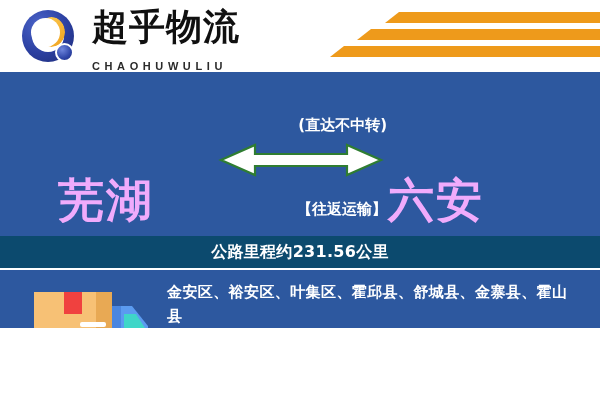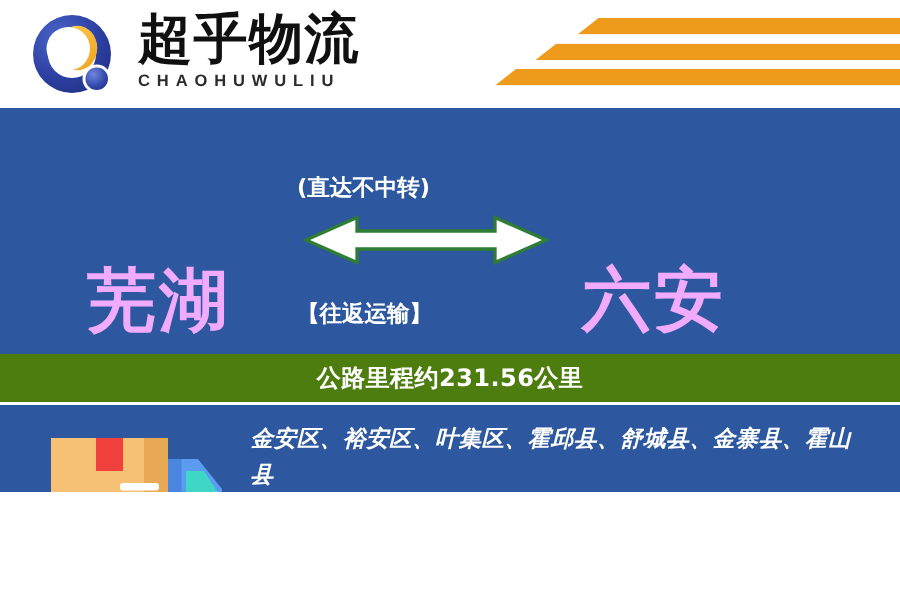--- a/index.html
+++ b/index.html
@@ -82,21 +82,21 @@
   }
   .logo-title {
     font-size: 36px;
     line-height: 38px;
     font-weight: bold;
     color: #101010;
     letter-spacing: 1px;
     font-family: "DejaVu Sans", "Liberation Sans", sans-serif;
   }
   .logo-sub {
-    margin-top: 2px;
+    margin-top: 14px;
     font-size: 11px;
     line-height: 13px;
     font-weight: bold;
     letter-spacing: 4.6px;
     color: #2b2b2b;
   }
   .stripes {
     position: absolute;
     right: 0;
     top: 12px;
@@ -128,29 +128,29 @@
     transform: translateY(-50%);
     font-size: 46px;
     line-height: 50px;
     font-weight: bold;
     color: #f0abfc;
     font-family: "DejaVu Sans", "Liberation Sans", sans-serif;
     letter-spacing: 2px;
     white-space: nowrap;
   }
   .city.origin { left: 58px; }
-  .city.dest   { left: 388px; font-family: Liberation Serif, serif; }
+  .city.dest   { left: 388px; }
 
   .middle {
     position: absolute;
-    left: 198px;
+    left: 215px;
     top: 44px;
     width: 172px;
     height: 118px;
-    text-align: left;
+    text-align: right;
   }
   .direct-note {
     font-size: 15px;
     line-height: 18px;
     color: #ffffff;
     font-weight: bold;
     white-space: nowrap;
     font-family: "DejaVu Sans", "Liberation Sans", sans-serif;
   }
   .arrow-box {
@@ -170,21 +170,21 @@
     font-family: "DejaVu Sans", "Liberation Sans", sans-serif;
   }
 
   
   .info-bar {
     position: absolute;
     left: 0;
     top: 236px;
     width: 600px;
     height: 32px;
-    background: #4d7c0f;
+    background: #0c4a6e;
     display: flex;
     align-items: center;
     justify-content: center;
     gap: 14px;
   }
   .info-bar .info-text {
     font-size: 16px;
     font-weight: bold;
     color: #ffffff;
     font-family: "DejaVu Sans", "Liberation Sans", sans-serif;
@@ -213,21 +213,20 @@
     position: absolute;
     left: 167px;
     top: 10px;
     width: 410px;
     font-size: 15px;
     line-height: 24px;
     font-weight: bold;
     color: #ffffff;
     font-family: "DejaVu Sans", "Liberation Sans", sans-serif;
     letter-spacing: 0.4px;
-    font-style: italic;
   }
 
   
   .truck {
     position: absolute;
     left: 24px;
     top: 8px;
     width: 132px;
     height: 92px;
   }

